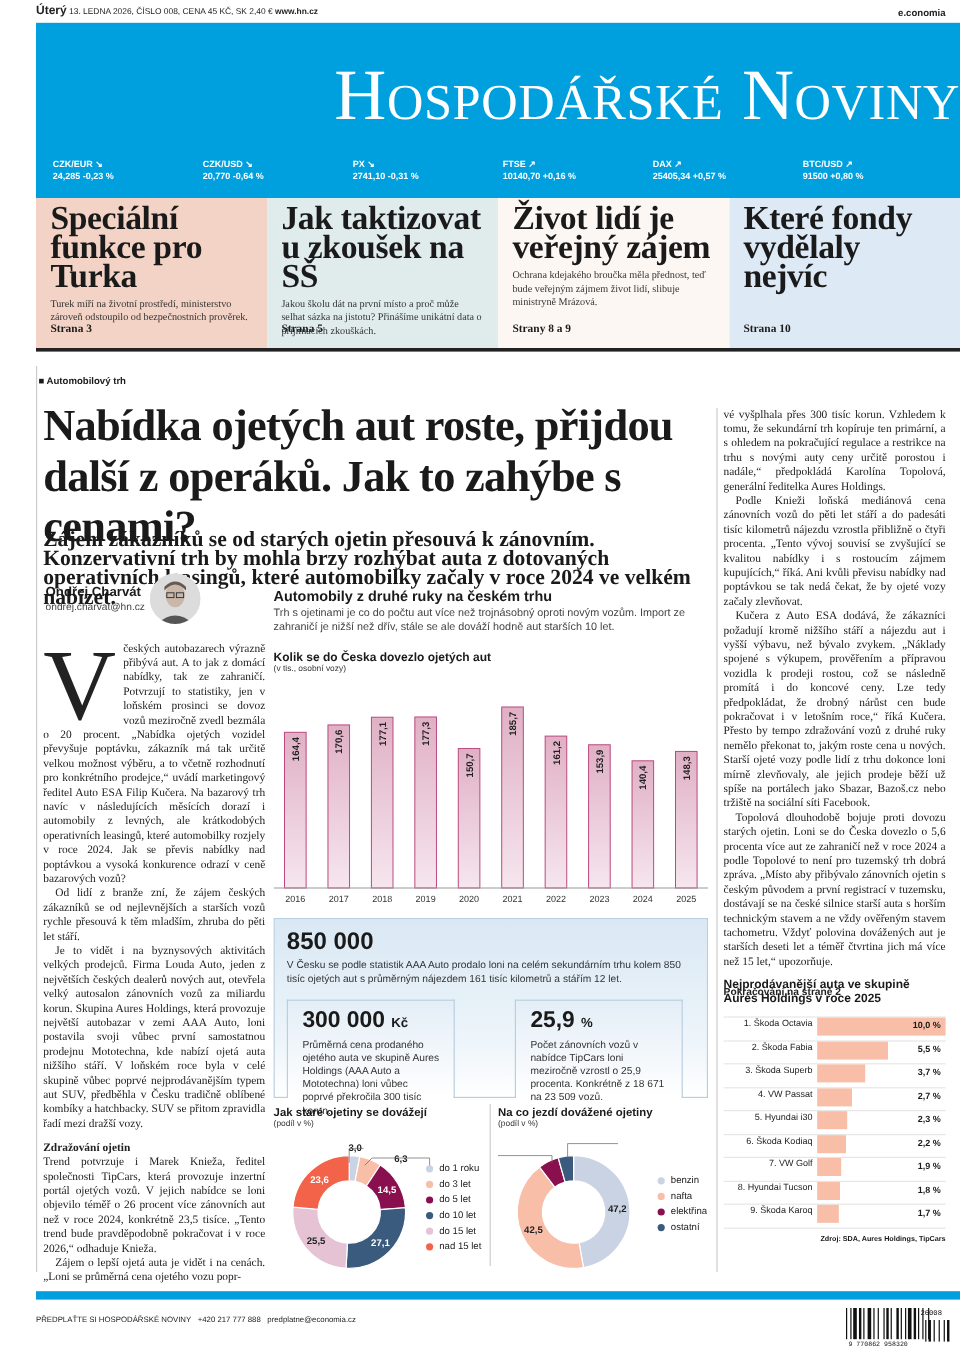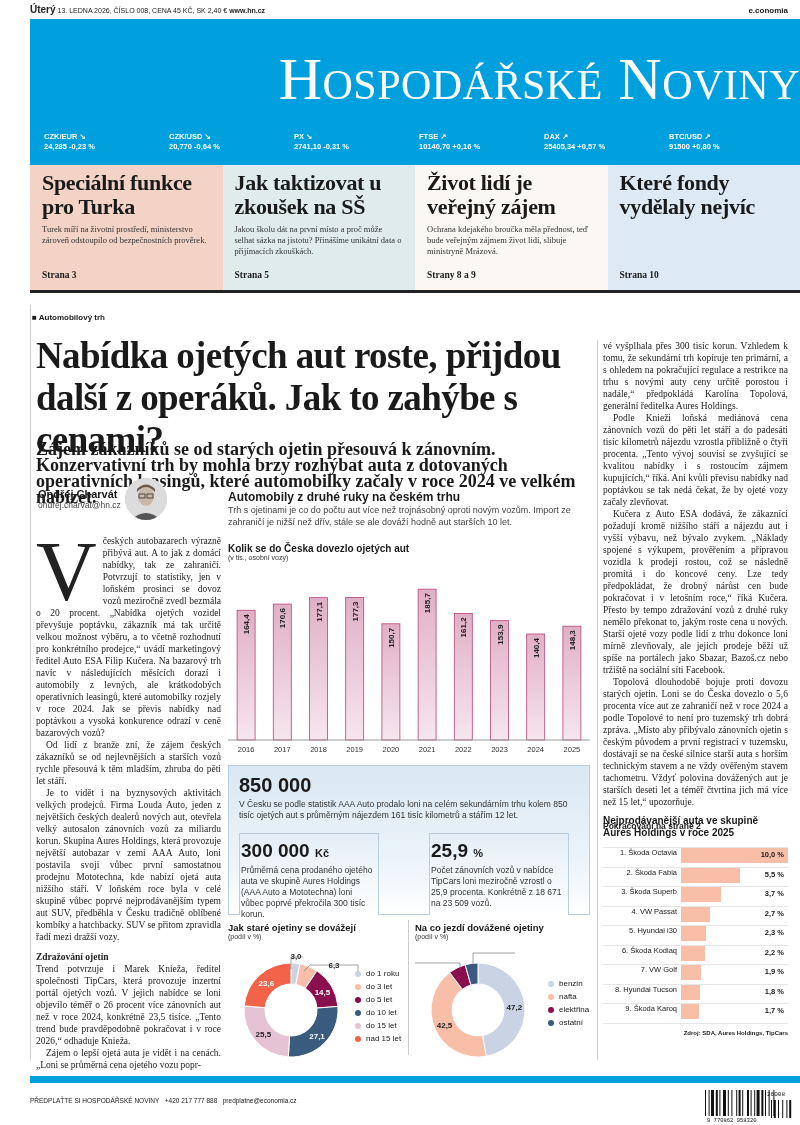--- a/index.html
+++ b/index.html
@@ -9,21 +9,21 @@
 .topline .day{font-weight:bold;font-size:10px}
 .topline .web{font-weight:bold}
 .topline .brand{position:absolute;right:12px;top:2px;font-weight:bold;font-size:8px}
 .masthead{left:30px;top:19px;width:770px;height:146px;background:#00a0de}
 .mast-title{position:absolute;left:0;width:100%;top:26px;text-align:right;color:#fff;font-family:"Liberation Serif",serif;font-size:60px;letter-spacing:0.5px;font-variant:small-caps;font-weight:normal}
 .tickers{position:absolute;left:14px;top:113px;width:750px;display:flex;font-family:"Liberation Sans",sans-serif;font-size:7.5px;font-weight:bold;color:#fff}
 .ticker{width:130px;line-height:10px}
 .ticker:nth-child(2){width:130px}
 .teasers{left:30px;top:165px;width:770px;height:125px;display:flex}
 .teaser{flex:1;padding:6px 12px 0 12px;position:relative}
-.teaser h2{font-size:22px;line-height:24px;font-weight:bold;letter-spacing:-0.3px}
+.teaser h2{font-size:28px;line-height:24px;font-weight:bold;letter-spacing:-0.3px}
 .teaser p{font-size:8.5px;line-height:11px;margin-top:5px;color:#333}
 .teaser .pg{position:absolute;bottom:10px;left:12px;font-weight:bold;font-size:9.5px}
 .rule{left:30px;top:290px;width:770px;height:3px;background:#222}
 .section-lbl{left:32px;top:313px;font-family:"Liberation Sans",sans-serif;font-size:8px;font-weight:bold}
 .vline{left:30px;top:305px;width:1px;height:755px;background:#ccc}
 .headline{left:36px;top:335px;width:560px;font-size:37px;line-height:42px;font-weight:bold;letter-spacing:-0.6px}
 .deck{left:36px;top:441px;width:560px;font-size:18px;line-height:16px;font-weight:bold}
 .author{left:38px;top:488px;font-family:Liberation Sans, sans-serif}
 .author .nm{font-size:11px;font-weight:bold}
 .author .em{font-size:8.5px;color:#444}
@@ -40,21 +40,21 @@
 .infobox{left:228px;top:490px;width:362px;font-family:"Liberation Sans",sans-serif}
 .infobox h3{font-size:12px;font-weight:bold}
 .infobox .sub{font-size:9px;line-height:12px;color:#444}
 .bar-title{left:228px;top:543px;font-family:"Liberation Sans",sans-serif}
 .bar-title .t{font-size:10px;font-weight:bold}
 .bar-title .s{font-size:7px;color:#333}
 #barsvg{left:228px;top:555px;width:362px;height:200px}
 .bigbox{left:228px;top:765px;width:362px;height:150px;background:linear-gradient(#d9e8f4,#eef5fa 70%,#fff);border:1px solid #b9cfe0;font-family:"Liberation Sans",sans-serif}
 .bigbox .num{position:absolute;left:10px;top:8px;font-size:20px;font-weight:bold}
 .bigbox .txt{position:absolute;left:10px;top:33px;width:345px;font-size:8.5px;line-height:11px;color:#333}
-.smallbox{position:absolute;top:67px;width:140px;height:82px;border:1px solid #b9cfe0;border-bottom:none;background:linear-gradient(#e4eef7,#fff);padding:6px 1px}
+.smallbox{position:absolute;top:67px;width:140px;height:82px;border:1px solid #b9cfe0;border-bottom:none;background:linear-gradient(#e4eef7,#fff);padding:6px 12px}
 .smallbox .n{font-size:19px;font-weight:bold}
 .smallbox .n span{font-size:11px}
 .smallbox .d{font-size:8.5px;line-height:11px;color:#333;margin-top:3px}
 .donut-title{font-family:"Liberation Sans",sans-serif;position:absolute}
 .donut-title .t{font-size:9.5px;font-weight:bold}
 .donut-title .s{font-size:7px;color:#333}
 .legend{position:absolute;font-family:Liberation Sans, sans-serif;font-size:8px;line-height:13px}
 .legend .li{display:flex;align-items:center}
 .legend .dot{width:6px;height:6px;border-radius:50%;margin-right:5px}
 .dvline{left:408px;top:920px;width:1px;height:135px;background:#ccc}

